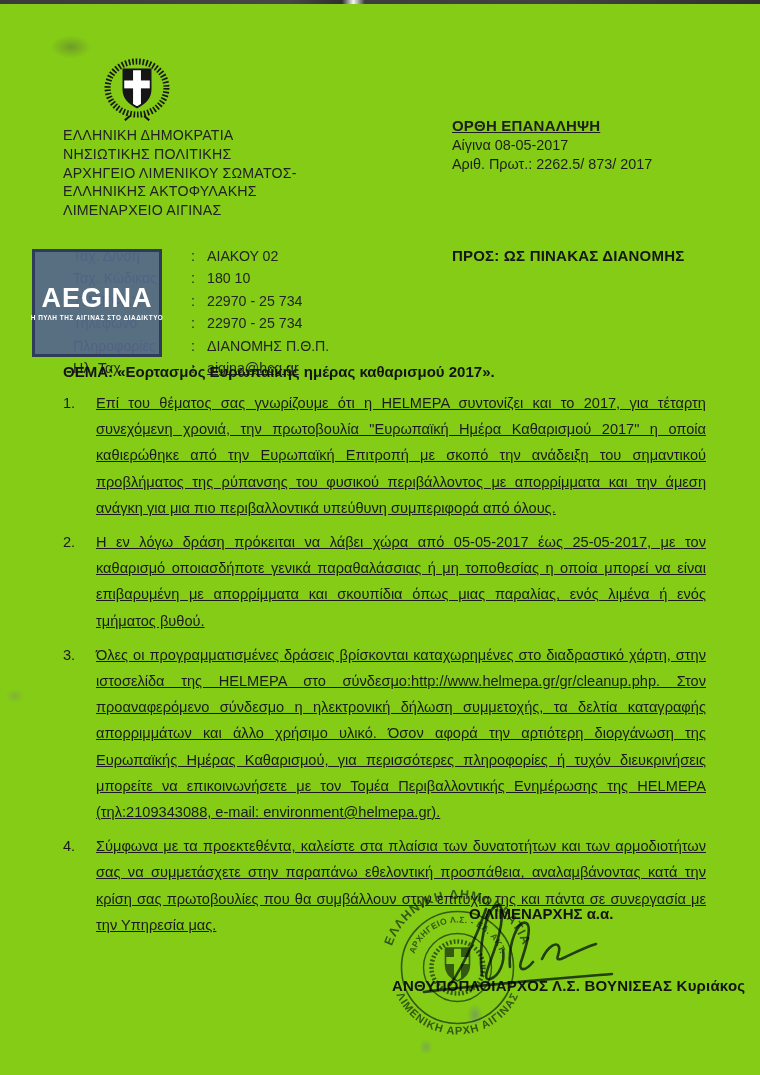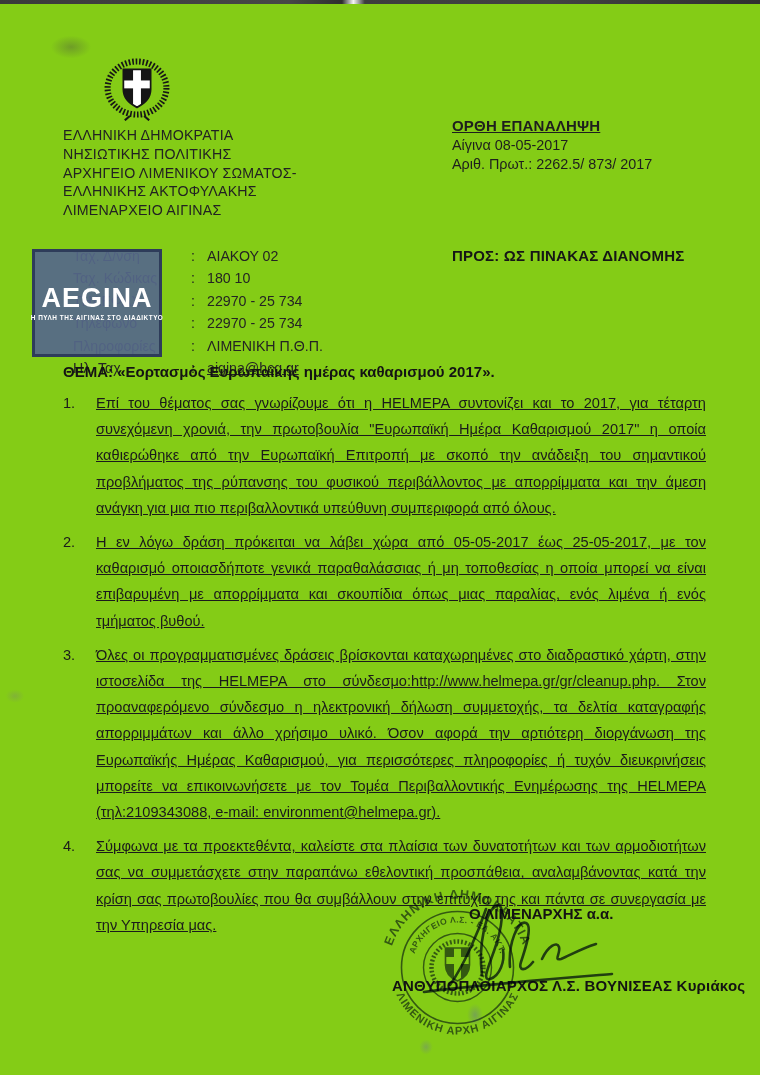--- a/index.html
+++ b/index.html
@@ -112,21 +112,21 @@
       <span class="cvalue">22970 - 25 734</span>
     </div>
     <div class="crow">
       <span class="clabel">Τηλέφωνο</span>
       <span>:</span>
       <span class="cvalue">22970 - 25 734</span>
     </div>
     <div class="crow">
       <span class="clabel">Πληροφορίες</span>
       <span>:</span>
-      <span class="cvalue">ΛΙΜΕΝΙΚΗ Π.Θ.Π.</span>
+      <span class="cvalue">ΔΙΑΝΟΜΗΣ Π.Θ.Π.</span>
     </div>
     <div class="crow">
       <span class="clabel">Ηλ. Ταχ.</span>
       <span>:</span>
       <span class="cvalue u">aigina@hcg.gr</span>
     </div>
   </div>
 
   <div class="pros">ΠΡΟΣ: ΩΣ ΠΙΝΑΚΑΣ ΔΙΑΝΟΜΗΣ</div>
 

